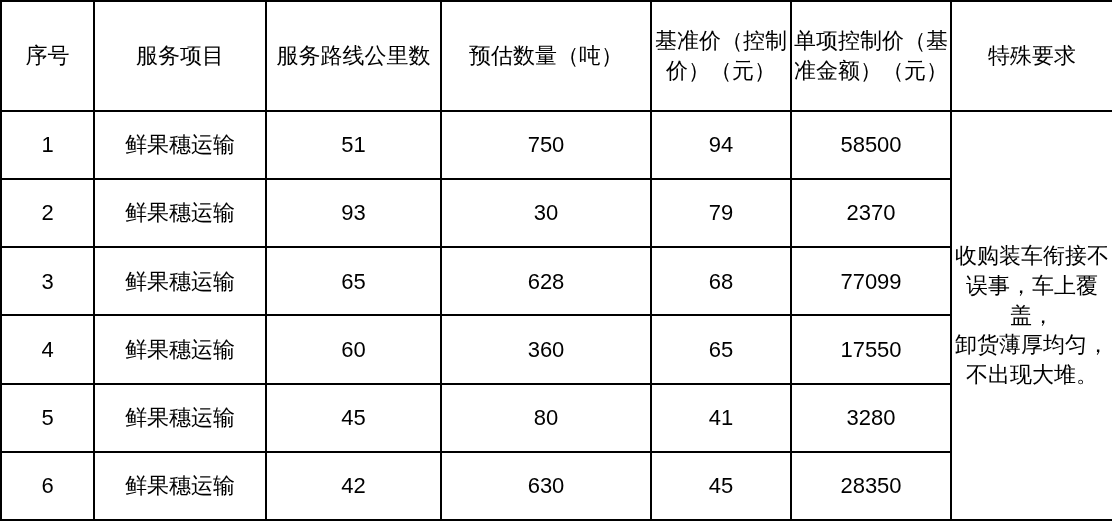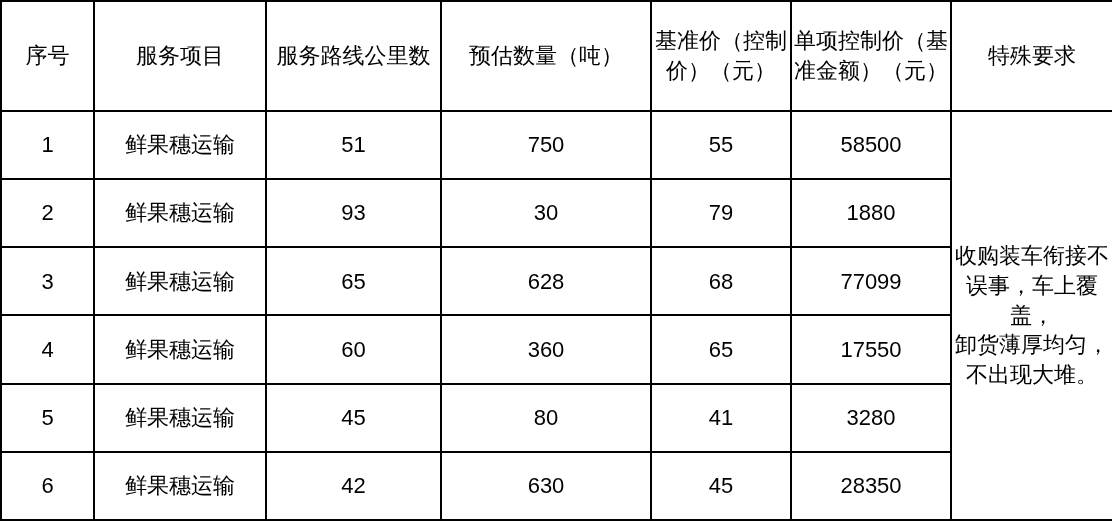--- a/index.html
+++ b/index.html
@@ -68,34 +68,34 @@
 准金额）（元）</th>
         <th>特殊要求</th>
       </tr>
     </thead>
     <tbody>
       <tr>
         <td>1</td>
         <td>鲜果穗运输</td>
         <td>51</td>
         <td>750</td>
-        <td>55</td>
+        <td>94</td>
         <td>58500</td>
         <td class="special-req" rowspan="6">收购装车衔接不
 误事，车上覆盖，
 卸货薄厚均匀，
 不出现大堆。</td>
       </tr>
       <tr>
         <td>2</td>
         <td>鲜果穗运输</td>
         <td>93</td>
         <td>30</td>
         <td>79</td>
-        <td>1880</td>
+        <td>2370</td>
       </tr>
       <tr>
         <td>3</td>
         <td>鲜果穗运输</td>
         <td>65</td>
         <td>628</td>
         <td>68</td>
         <td>77099</td>
       </tr>
       <tr>

